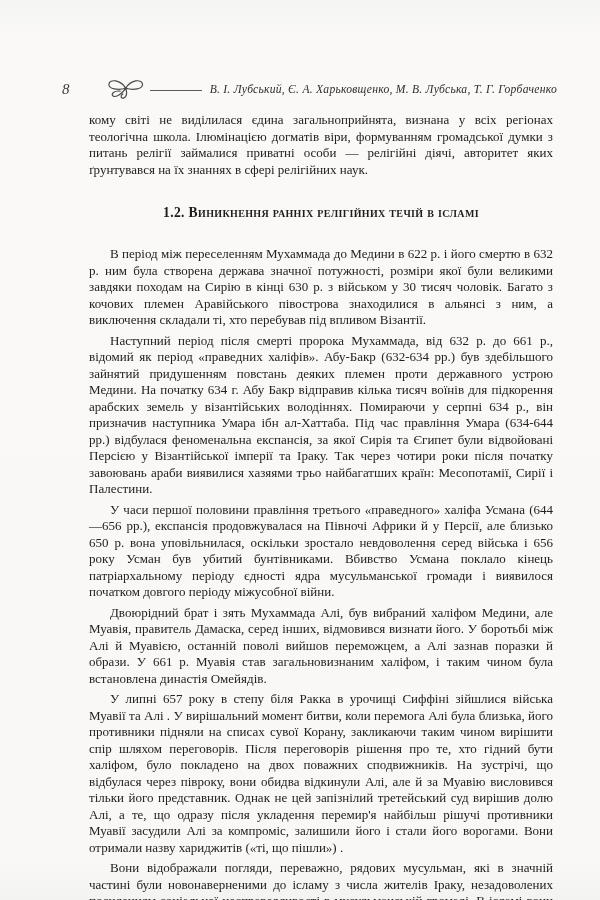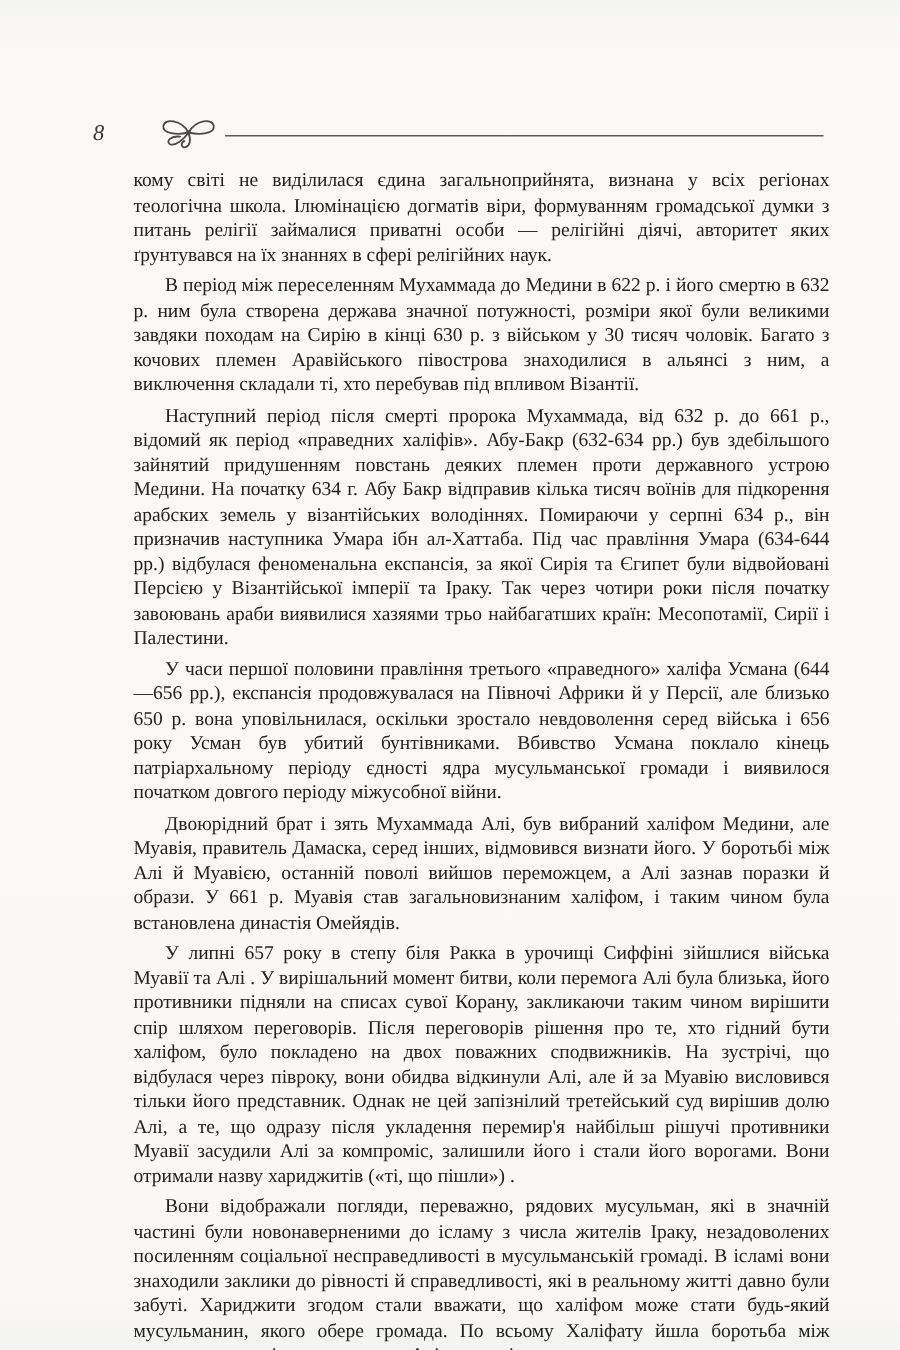--- a/index.html
+++ b/index.html
@@ -95,24 +95,26 @@
         <g fill="none" stroke="#4a4a48" stroke-width="1.7" stroke-linecap="round">
           <path d="M31 16 C 24 4, 8 2, 7 10 C 6 17, 20 19, 31 16"></path>
           <path d="M31 16 C 38 4, 54 2, 55 10 C 56 17, 42 19, 31 16"></path>
           <path d="M31 16 C 27 22, 18 30, 13 27 C 9 24, 15 19, 23 20"></path>
           <path d="M31 16 C 33 22, 33 28, 28 30 C 24 31, 23 26, 27 24"></path>
         </g>
         <circle cx="31" cy="16" r="2.2" fill="#4a4a48"></circle>
       </svg>
     </span>
     <span class="header-rule"></span>
+    <span class="authors">В. І. Лубський, Є. А. Харьковщенко, М. В. Лубська, Т. Г. Горбаченко</span>
   </div>
 
   <div class="body-text">
     <p class="no-indent">кому світі не виділилася єдина загальноприйнята, визнана у всіх регіонах теологічна школа. Ілюмінацією догматів віри, формуванням громадської думки з питань релігії займалися приватні особи — релігійні діячі, авторитет яких ґрунтувався на їх знаннях в сфері релігійних наук.</p>
+    <h2 class="section-heading">1.2. Виникнення ранніх релігійних течій в ісламі</h2>
     <p>В період між переселенням Мухаммада до Медини в 622 р. і його смертю в 632 р. ним була створена держава значної потужності, розміри якої були великими завдяки походам на Сирію в кінці 630 р. з військом у 30 тисяч чоловік. Багато з кочових племен Аравійського півострова знаходилися в альянсі з ним, а виключення складали ті, хто перебував під впливом Візантії.</p>
     <p>Наступний період після смерті пророка Мухаммада, від 632 р. до 661 р., відомий як період «праведних халіфів». Абу-Бакр (632-634 рр.) був здебільшого зайнятий придушенням повстань деяких племен проти державного устрою Медини. На початку 634 г. Абу Бакр відправив кілька тисяч воїнів для підкорення арабских земель у візантійських володіннях. Помираючи у серпні 634 р., він призначив наступника Умара ібн ал-Хаттаба. Під час правління Умара (634-644 рр.) відбулася феноменальна експансія, за якої Сирія та Єгипет були відвойовані Персією у Візантійської імперії та Іраку. Так через чотири роки після початку завоювань араби виявилися хазяями трьо найбагатших країн: Месопотамії, Сирії і Палестини.</p>
     <p>У часи першої половини правління третього «праведного» халіфа Усмана (644—656 рр.), експансія продовжувалася на Півночі Африки й у Персії, але близько 650 р. вона уповільнилася, оскільки зростало невдоволення серед війська і 656 року Усман був убитий бунтівниками. Вбивство Усмана поклало кінець патріархальному періоду єдності ядра мусульманської громади і виявилося початком довгого періоду міжусобної війни.</p>
     <p>Двоюрідний брат і зять Мухаммада Алі, був вибраний халіфом Медини, але Муавія, правитель Дамаска, серед інших, відмовився визнати його. У боротьбі між Алі й Муавією, останній поволі вийшов переможцем, а Алі зазнав поразки й образи. У 661 р. Муавія став загальновизнаним халіфом, і таким чином була встановлена династія Омейядів.</p>
     <p>У липні 657 року в степу біля Ракка в урочищі Сиффіні зійшлися війська Муавії та Алі . У вирішальний момент битви, коли перемога Алі була близька, його противники підняли на списах сувої Корану, закликаючи таким чином вирішити спір шляхом переговорів. Після переговорів рішення про те, хто гідний бути халіфом, було покладено на двох поважних сподвижників. На зустрічі, що відбулася через півроку, вони обидва відкинули Алі, але й за Муавію висловився тільки його представник. Однак не цей запізнілий третейський суд вирішив долю Алі, а те, що одразу після укладення перемир'я найбільш рішучі противники Муавії засудили Алі за компроміс, залишили його і стали його ворогами. Вони отримали назву хариджитів («ті, що пішли») .</p>
     <p>Вони відображали погляди, переважно, рядових мусульман, які в значній частині були новонаверненими до ісламу з числа жителів Іраку, незадоволених посиленням соціальної несправедливості в мусульманській громаді. В ісламі вони знаходили заклики до рівності й справедливості, які в реальному житті давно були забуті. Хариджити згодом стали вважати, що халіфом може стати будь-який мусульманин, якого обере громада. По всьому Халіфату йшла боротьба між прихильниками і противниками Алі, останні поступово концентрувалися навколо Муавії. Алі спробував насамперед навести</p>
   </div>
 
 </div>
 

